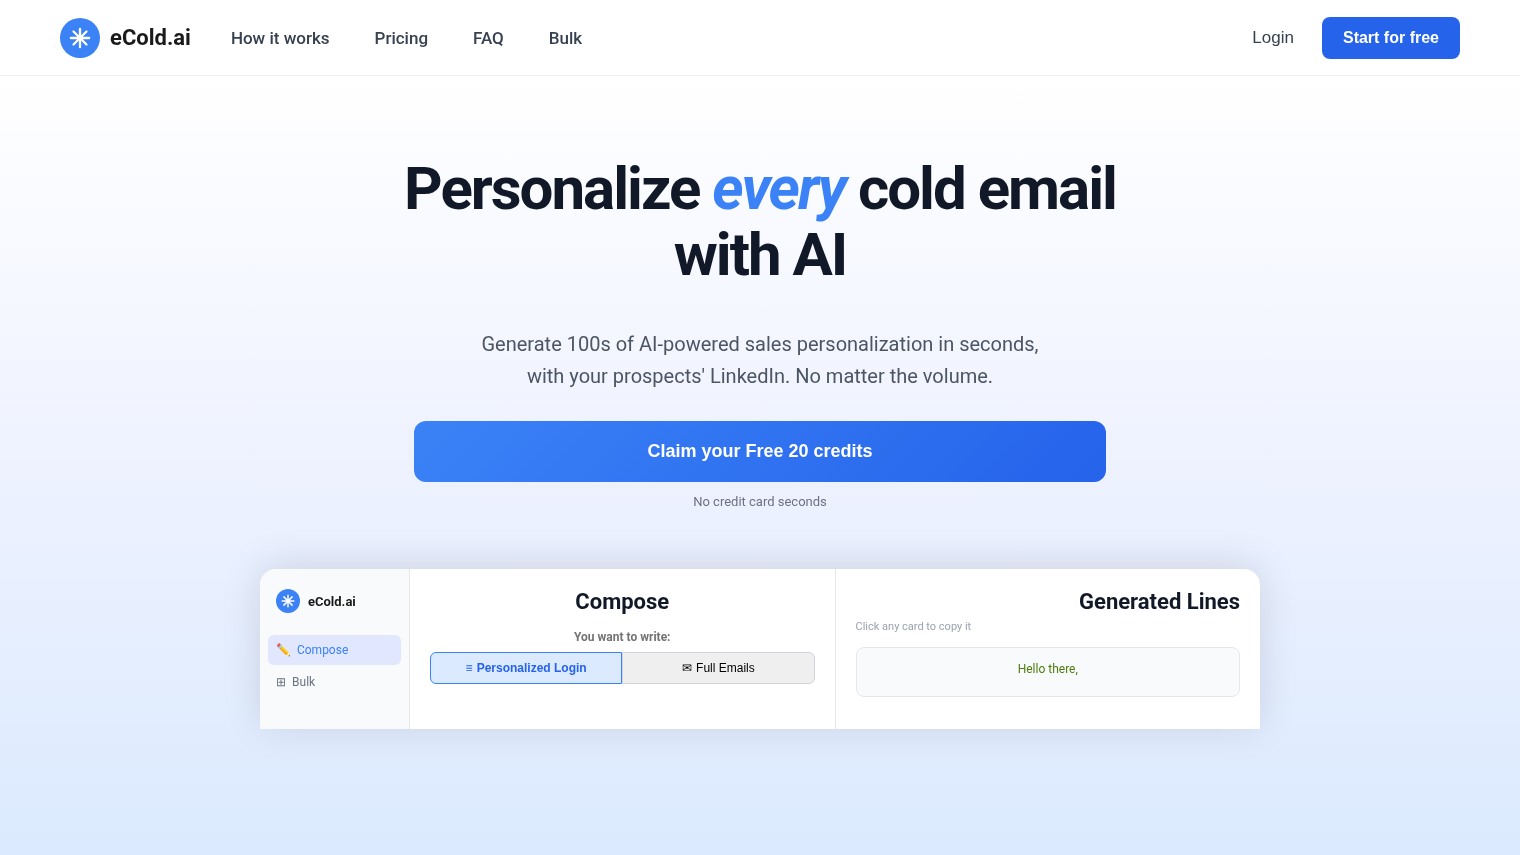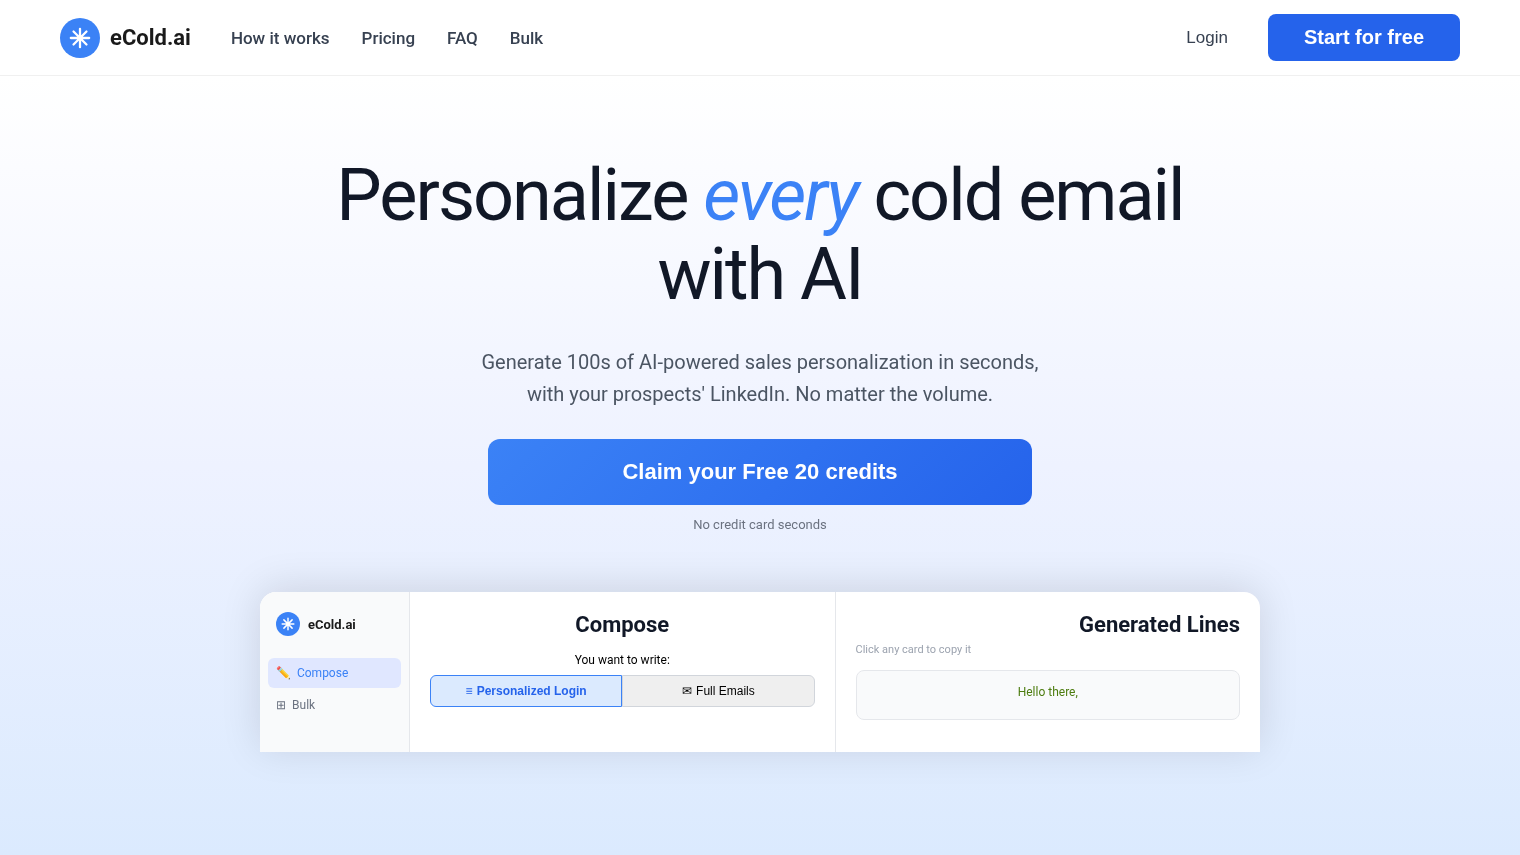--- a/index.html
+++ b/index.html
@@ -59,76 +59,76 @@
 
     .logo-text {
       font-size: 22px;
       font-weight: 700;
       color: #1a1a1a;
     }
 
     .nav-links {
       display: flex;
       align-items: center;
-      gap: 32px;
+      gap: 45px;
     }
 
     .nav-link {
       font-size: 17px;
       font-weight: 500;
       color: #374151;
       text-decoration: none;
       cursor: pointer;
     }
 
     .nav-right {
       display: flex;
       align-items: center;
-      gap: 24px;
+      gap: 12px;
     }
 
     .login-btn {
       font-size: 17px;
       font-weight: 500;
       color: #374151;
       background: none;
       border: none;
       cursor: pointer;
       padding: 8px 16px;
     }
 
     .start-btn {
       background: #2563eb;
       color: white;
       border: none;
-      padding: 12px 36px;
+      padding: 12px 21px;
       border-radius: 8px;
-      font-size: 20px;
+      font-size: 16px;
       font-weight: 600;
       cursor: pointer;
     }
 
     
     .hero {
       display: flex;
       flex-direction: column;
       align-items: center;
       padding: 80px 60px 0;
       background: linear-gradient(180deg, #ffffff 0%, #eef2ff 50%, #dbeafe 100%);
       min-height: 780px;
       text-align: center;
     }
 
     .hero-title {
-      font-size: 72px;
-      font-weight: 400;
+      font-size: 60px;
+      font-weight: 700;
       line-height: 1.1;
       color: #111827;
       max-width: 1000px;
-      margin-bottom: 32px;
+      margin-bottom: 40px;
       letter-spacing: -2px;
     }
 
     .hero-title-highlight {
       color: #3b82f6;
       font-style: italic;
     }
 
     .hero-subtitle {
       font-size: 20px;
@@ -137,24 +137,24 @@
       line-height: 1.6;
       margin-bottom: 29px;
     }
 
     .cta-button {
       background: linear-gradient(135deg, #3b82f6 0%, #2563eb 100%);
       color: white;
       border: none;
       padding: 20px 80px;
       border-radius: 12px;
-      font-size: 22px;
+      font-size: 18px;
       font-weight: 600;
       cursor: pointer;
-      width: 544px;
+      width: 692px;
       max-width: 100%;
       margin-bottom: 12px;
     }
 
     .no-credit {
       font-size: 13px;
       color: #6b7280;
       margin-bottom: 60px;
     }
 
@@ -231,22 +231,23 @@
     .app-compose-title {
       font-size: 22px;
       font-weight: 700;
       color: #111827;
       text-align: center;
       margin-bottom: 16px;
     }
 
     .compose-label {
       font-size: 12px;
-      color: #000000;
+      color: #737373;
       margin-bottom: 8px;
+      font-weight: bold;
     }
 
     .compose-tabs {
       display: flex;
       gap: 0;
       margin-bottom: 12px;
     }
 
     .compose-tab {
       flex: 1;

